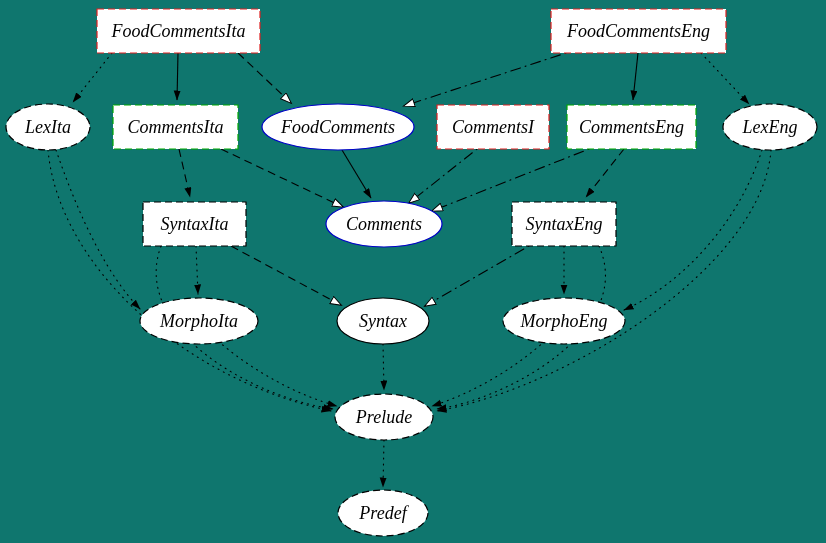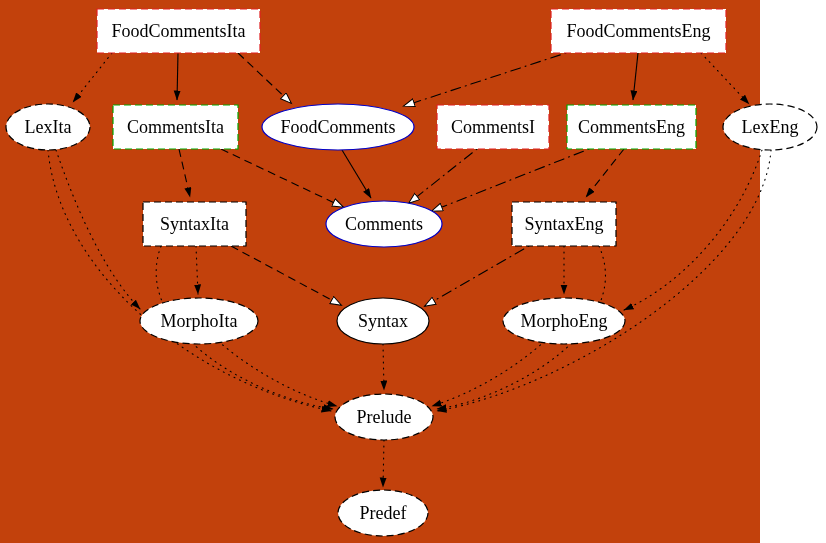--- a/index.html
+++ b/index.html
@@ -1,25 +1,26 @@
 <!DOCTYPE html>
 <html><head>
 <meta charset="utf-8">
 <style>
   html, body {
     margin: 0;
     padding: 0;
     background: #ffffff;
   }
   .canvas {
-    width: 760px;
+    width: 826px;
     height: 543px;
     position: relative;
-    background: #c2410c;
+    background: #0f766e;
     font-family: "Liberation Serif", "DejaVu Serif", serif;
+    font-style: italic;
   }
   svg {
     display: block;
   }
   svg text {
     font-family: "Liberation Serif", "DejaVu Serif", serif;
     font-size: 18px;
     fill: #000000;
   }
 </style>

